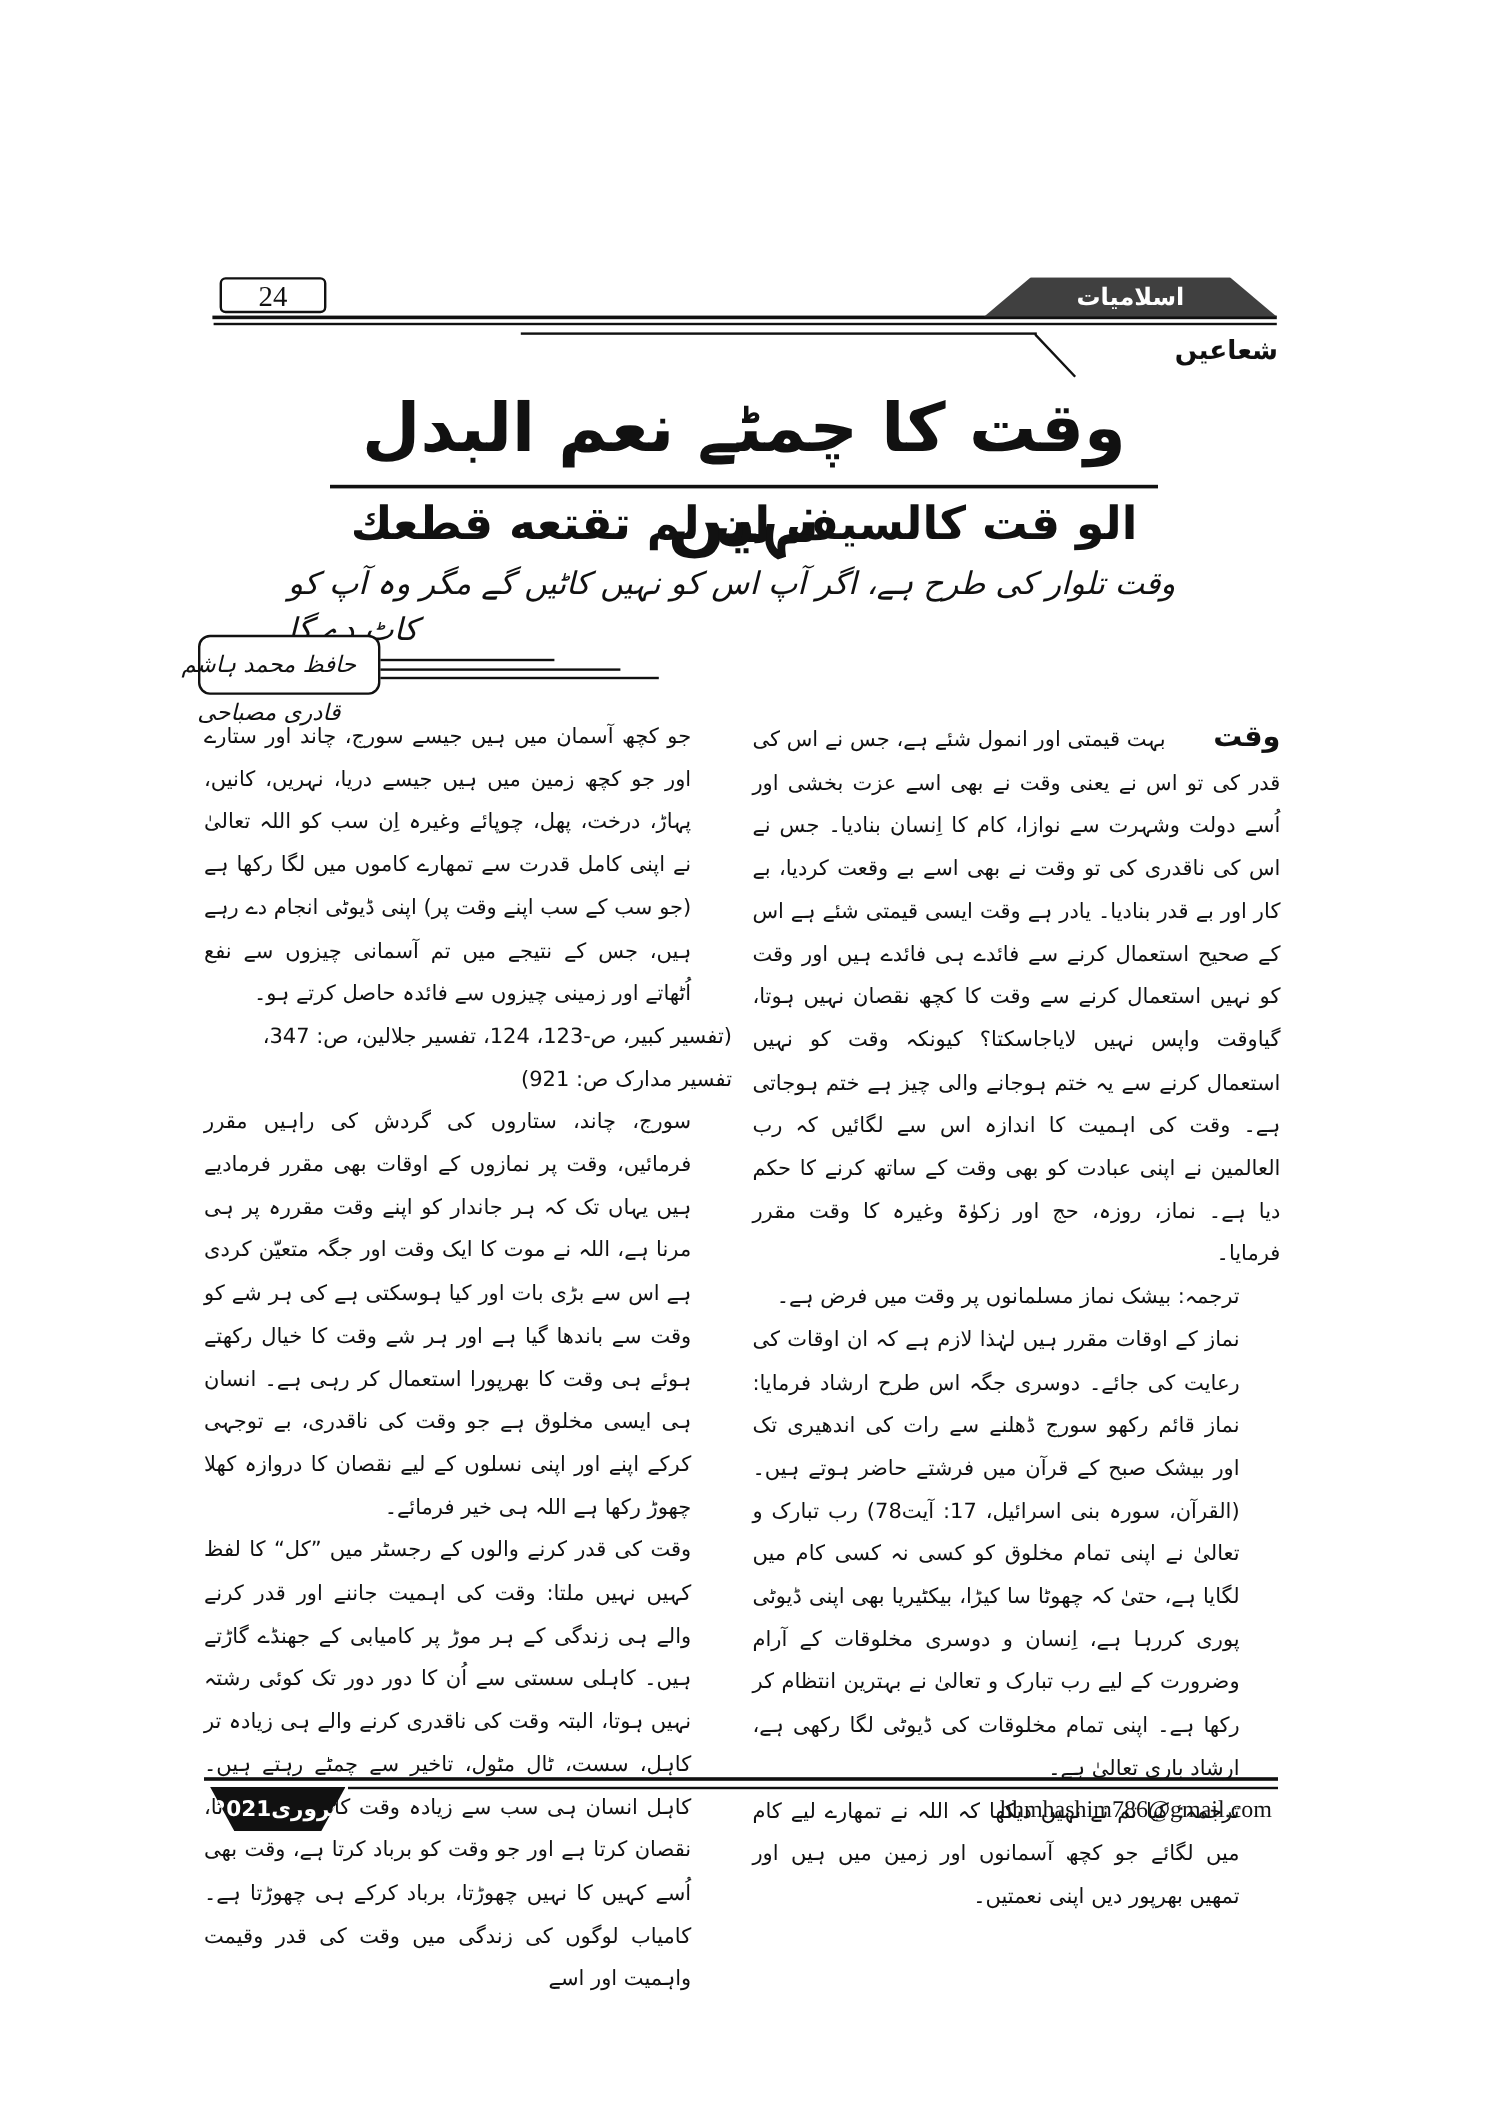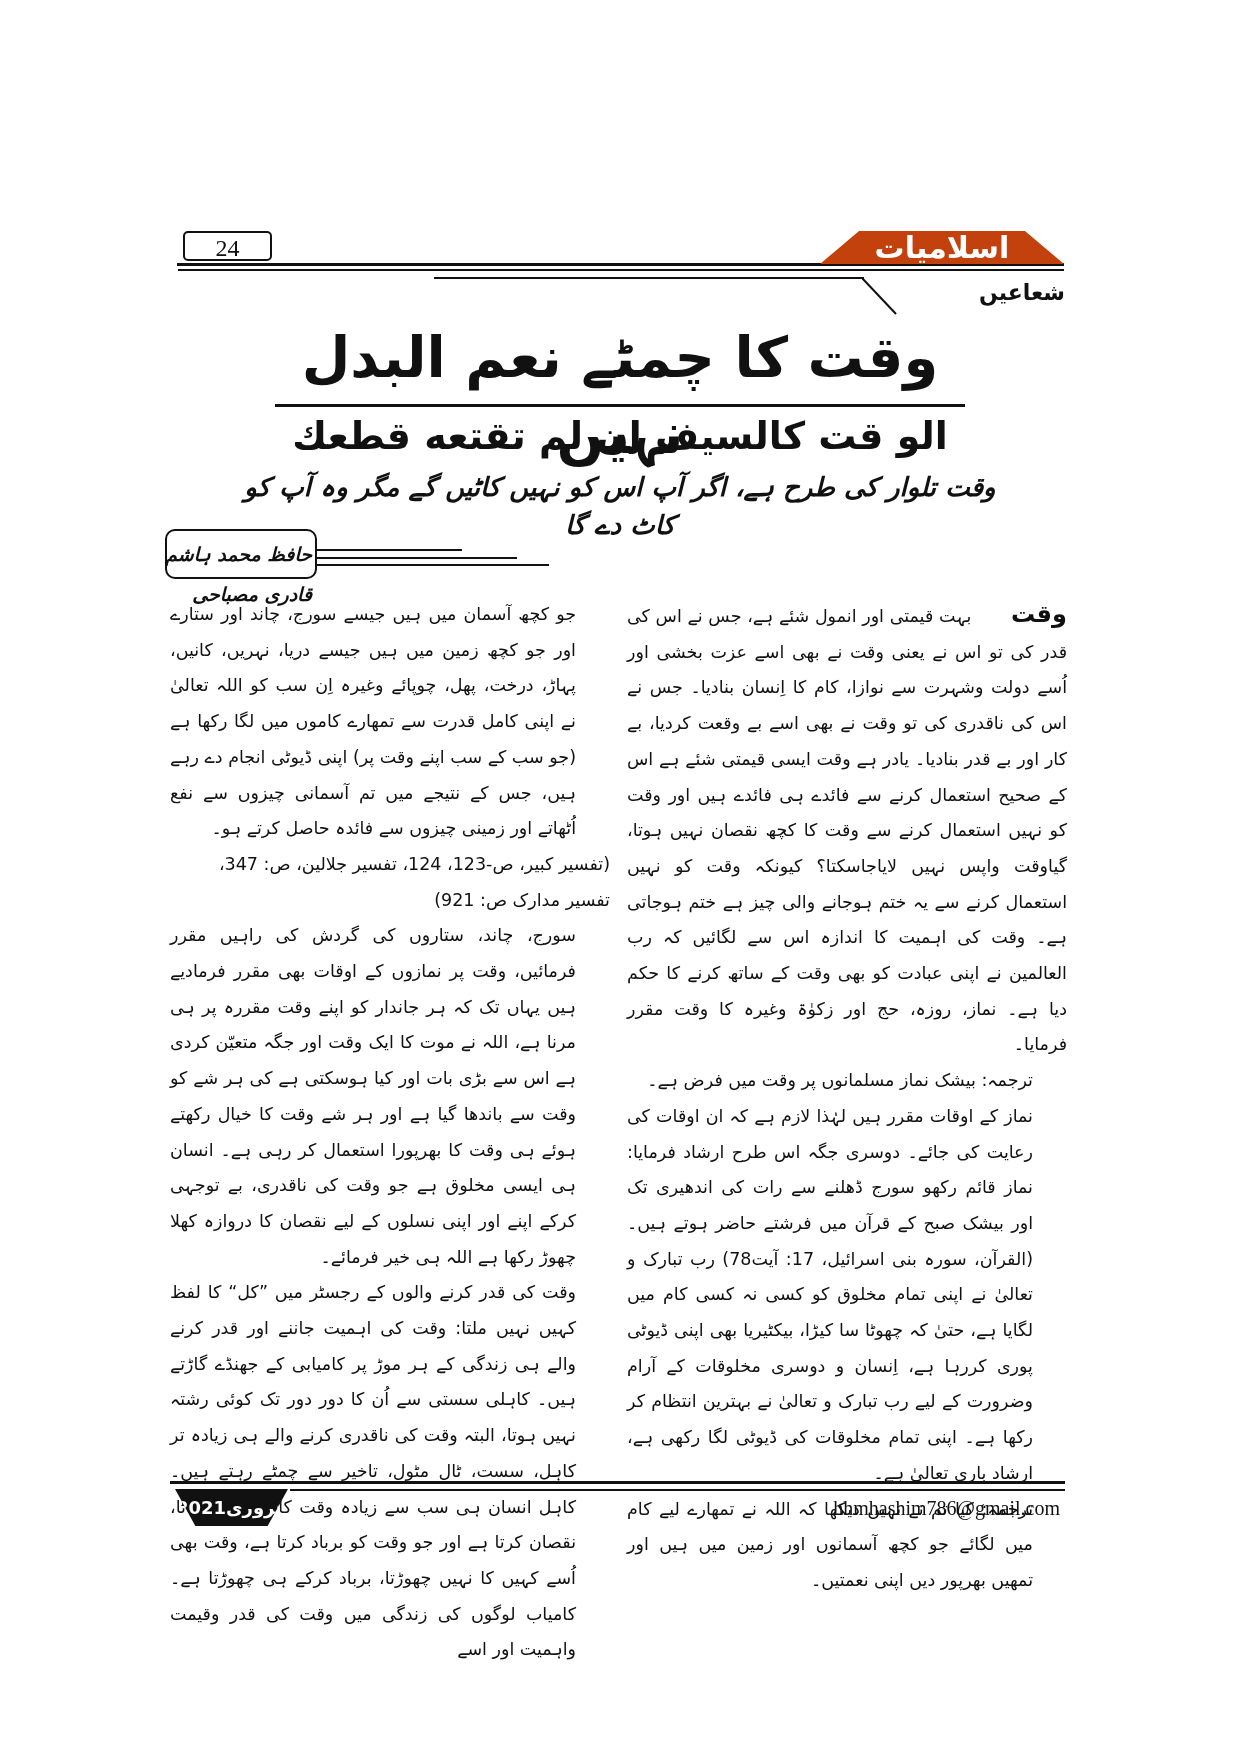--- a/index.html
+++ b/index.html
@@ -4,31 +4,31 @@
   <style>
     html, body { margin: 0; padding: 0; background: #ffffff; }
     body { width: 1240px; height: 1754px; position: relative; overflow: hidden; font-family: "DejaVu Sans", sans-serif; color: #111; }
     .abs { position: absolute; }
 
     
     .page-num-box { left: 183px; top: 231px; width: 89px; height: 30px; border: 2px solid #111; border-radius: 5px; font-family: "Liberation Serif", serif; font-size: 24px; text-align: center; line-height: 30px; box-sizing: border-box; }
     .hdr-line-thick { left: 177px; top: 263px; width: 887px; height: 3px; background: #111; }
     .hdr-line-thin { left: 178px; top: 269px; width: 886px; height: 2px; background: #111; }
     .hdr-line-sub { left: 434px; top: 277px; width: 430px; height: 2px; background: #111; }
-    .section-tab { left: 820px; top: 231px; width: 244px; height: 33px; background: #c2410c; clip-path: polygon(16% 0, 84% 0, 100% 100%, 0 100%); color: #fff; font-size: 30px; font-weight: bold; text-align: center; line-height: 33px; direction: rtl; }
+    .section-tab { left: 820px; top: 231px; width: 244px; height: 33px; background: #404040; clip-path: polygon(16% 0, 84% 0, 100% 100%, 0 100%); color: #fff; font-size: 20px; font-weight: bold; text-align: center; line-height: 33px; direction: rtl; }
     .sub-slant { left: 862px; top: 277px; width: 36px; height: 38px; }
     .sub-section { left: 955px; top: 280px; width: 110px; text-align: right; font-size: 22px; font-weight: bold; direction: rtl; }
 
     
     .main-title { left: 240px; top: 320px; width: 760px; text-align: center; font-size: 56px; font-weight: bold; direction: rtl; letter-spacing: -1px; line-height: 76px; }
     .title-rule { left: 275px; top: 404px; width: 690px; height: 3px; background: #111; }
     .arabic-saying { left: 240px; top: 408px; width: 760px; text-align: center; font-size: 38px; font-weight: bold; direction: rtl; line-height: 56px; }
-    .urdu-saying { left: 240px; top: 468px; width: 760px; text-align: center; font-size: 26px; font-weight: bold; font-style: italic; direction: rtl; line-height: 38px; }
+    .urdu-saying { left: 240px; top: 468px; width: 760px; text-align: left; font-size: 26px; font-weight: normal; font-style: italic; direction: rtl; line-height: 38px; }
     .byline-box { left: 165px; top: 529px; width: 152px; height: 50px; border: 2px solid #111; border-radius: 10px; box-sizing: border-box; background: #fff; }
-    .author-text { left: 160px; top: 534px; width: 152px; font-size: 19px; font-weight: bold; font-style: italic; direction: rtl; line-height: 40px; }
+    .author-text { left: 148px; top: 534px; width: 152px; text-align: center; font-size: 19px; font-weight: normal; font-style: italic; direction: rtl; line-height: 40px; }
     .by-line { height: 2px; background: #111; }
 
     
     .col { direction: rtl; text-align: justify; text-align-last: right; font-size: 17.5px; line-height: 35.7px; }
     .col p { margin: 0; }
     .col .cite { text-align: right; }
     .col .indent { padding-right: 34px; }
     .col-right { left: 627px; top: 597px; width: 440px; }
     .col-left { left: 170px; top: 597px; width: 440px; }
     .lead-word { font-weight: 900; font-size: 24px; margin-left: 34px; }

